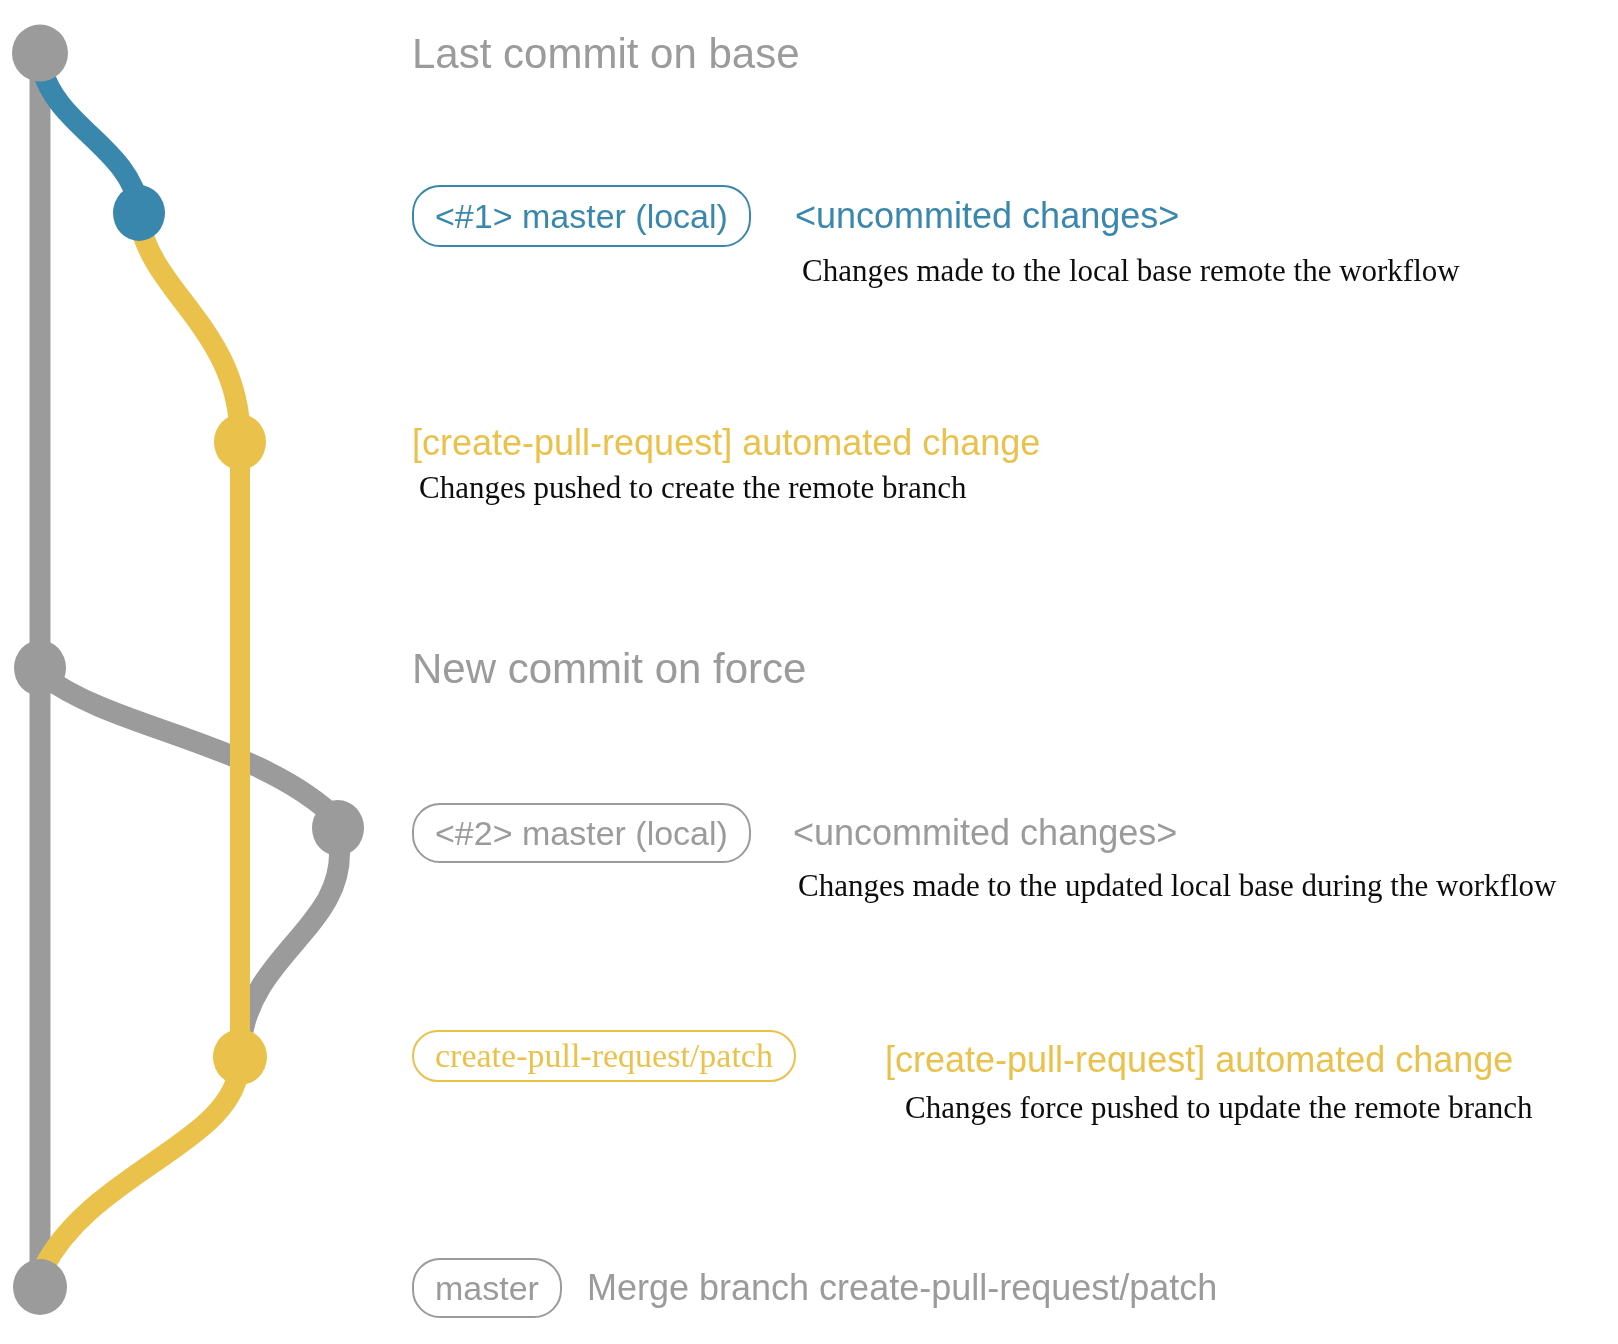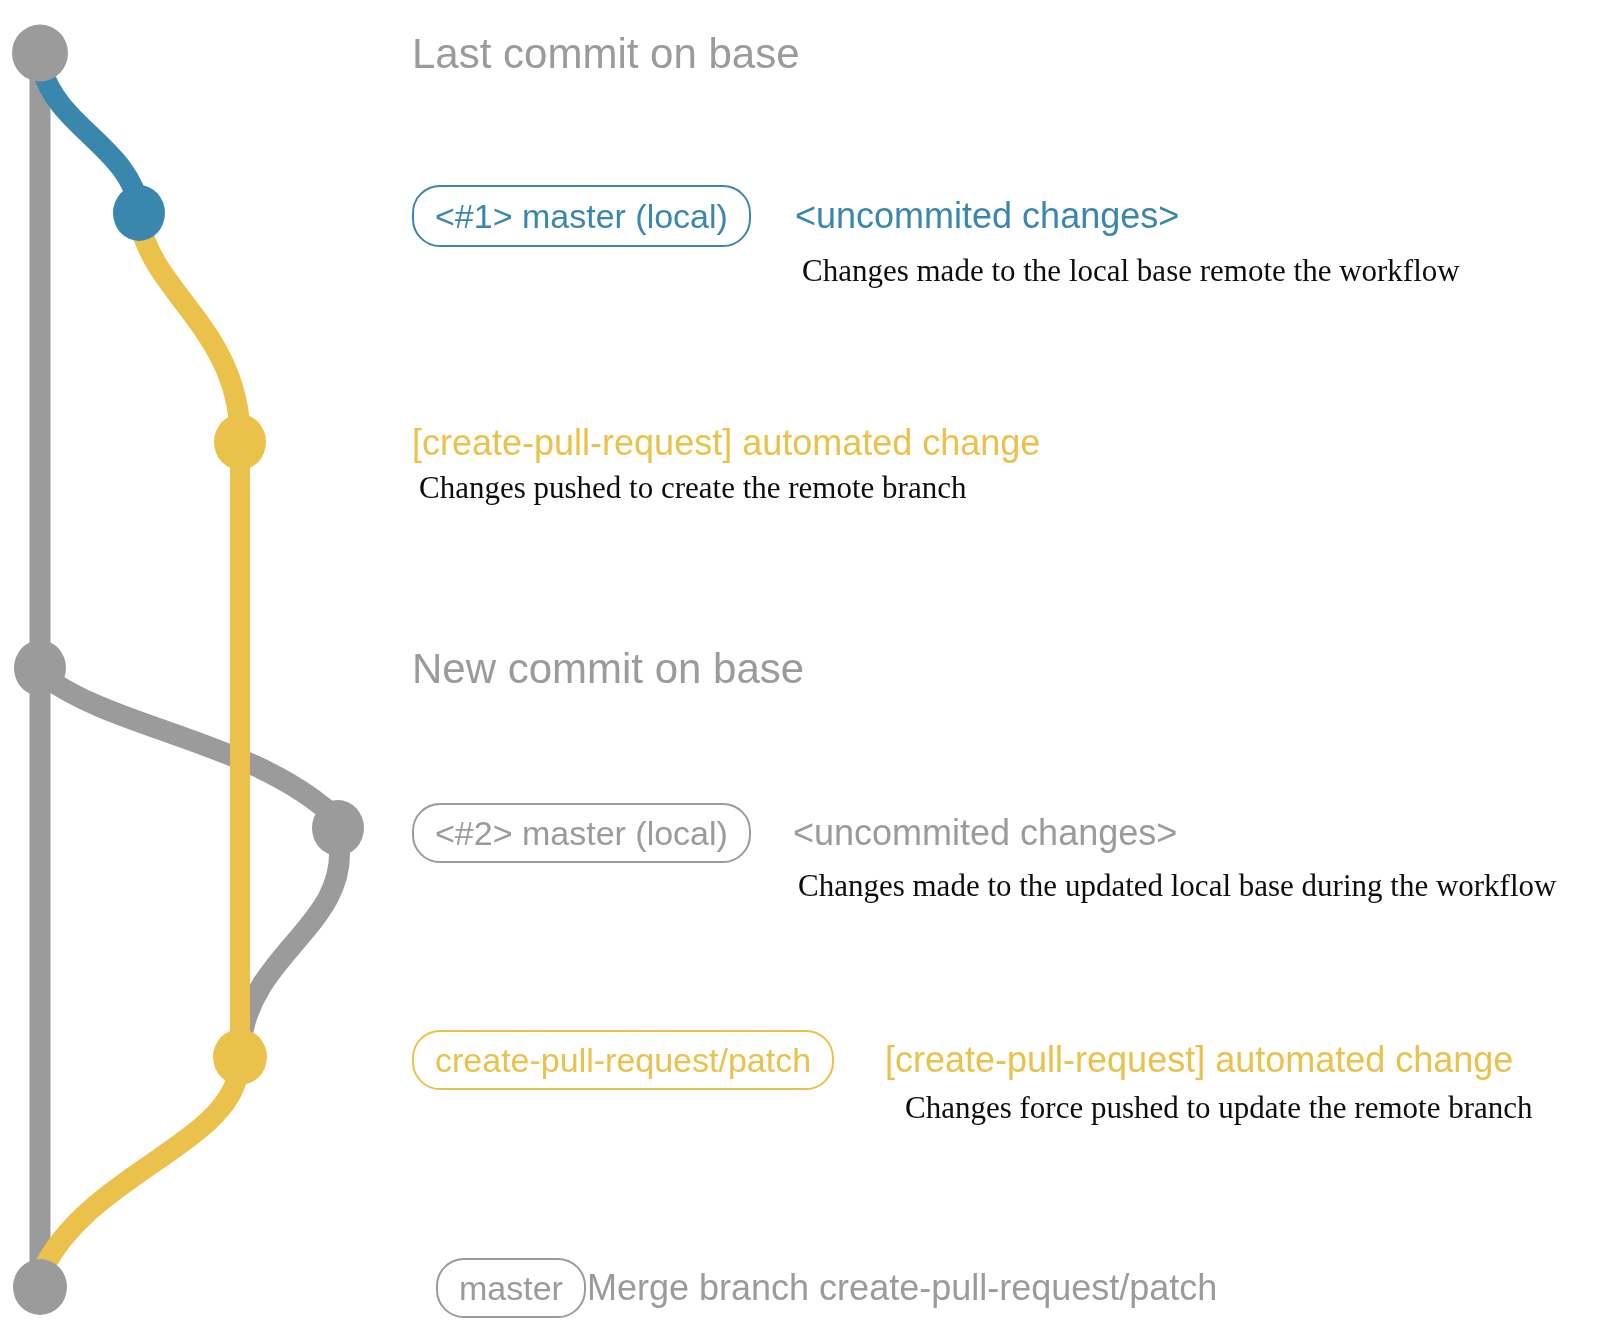--- a/index.html
+++ b/index.html
@@ -98,32 +98,32 @@
 
   <div class="badge c-blue" style="left:412px; top:185px; height:62px;align-items:center;">
     <span>&lt;#1&gt; master (local)</span>
   </div>
   <div class="tag c-blue" style="left:795px; top:194px;">&lt;uncommited changes&gt;</div>
   <div class="desc c-black" style="left:802px; top:253px;">Changes made to the local base remote the workflow</div>
 
   <div class="tag c-yellow" style="left:412px; top:421px;">[create-pull-request] automated change</div>
   <div class="desc c-black" style="left:419px; top:470px;">Changes pushed to create the remote branch</div>
 
-  <div class="note c-gray" style="left:412px; top:646px;">New commit on base</div>
+  <div class="note c-gray" style="left:412px; top:646px;">New commit on force</div>
 
   <div class="badge c-gray" style="left:412px; top:803px; height:60px;">
     <span>&lt;#2&gt; master (local)</span>
   </div>
   <div class="tag c-gray" style="left:793px; top:811px;">&lt;uncommited changes&gt;</div>
   <div class="desc c-black" style="left:798px; top:868px;">Changes made to the updated local base during the workflow</div>
 
-  <div class="badge c-yellow" style="left:412px; top:1030px; height:60px;">
+  <div class="badge c-yellow" style="left:412px; top:1030px; height:52px;font-family:Liberation Serif, serif;">
     <span>create-pull-request/patch</span>
   </div>
   <div class="tag c-yellow" style="left:885px; top:1038px;">[create-pull-request] automated change</div>
   <div class="desc c-black" style="left:905px; top:1090px;">Changes force pushed to update the remote branch</div>
 
-  <div class="badge c-gray" style="left:436px; top:1258px; height:60px;">
+  <div class="badge c-gray" style="left:412px; top:1258px; height:60px;">
     <span>master</span>
   </div>
   <div class="tag c-gray" style="left:587px; top:1266px; font-size:36px;">Merge branch create-pull-request/patch</div>
 
 </div>
 
 </body></html>

